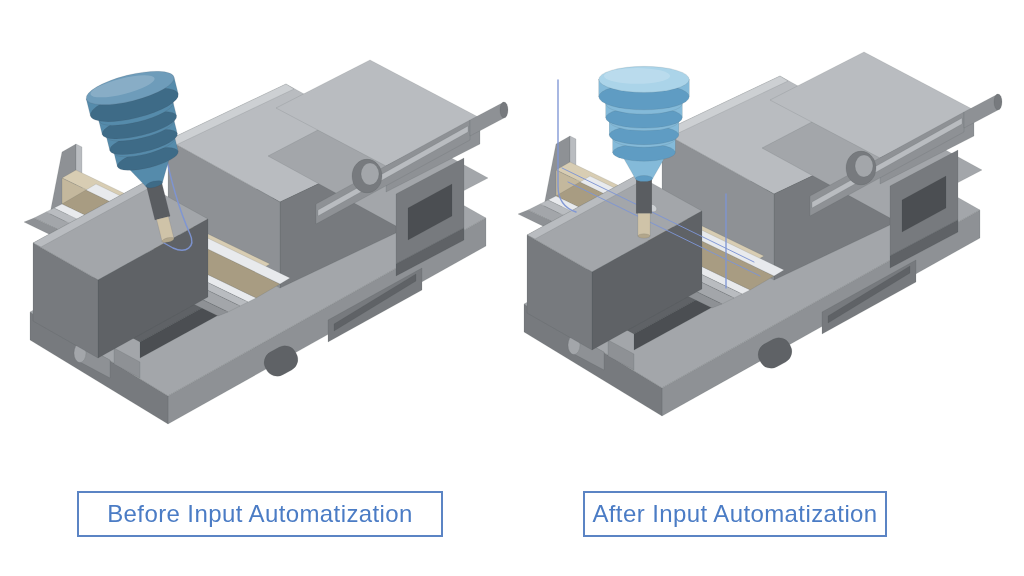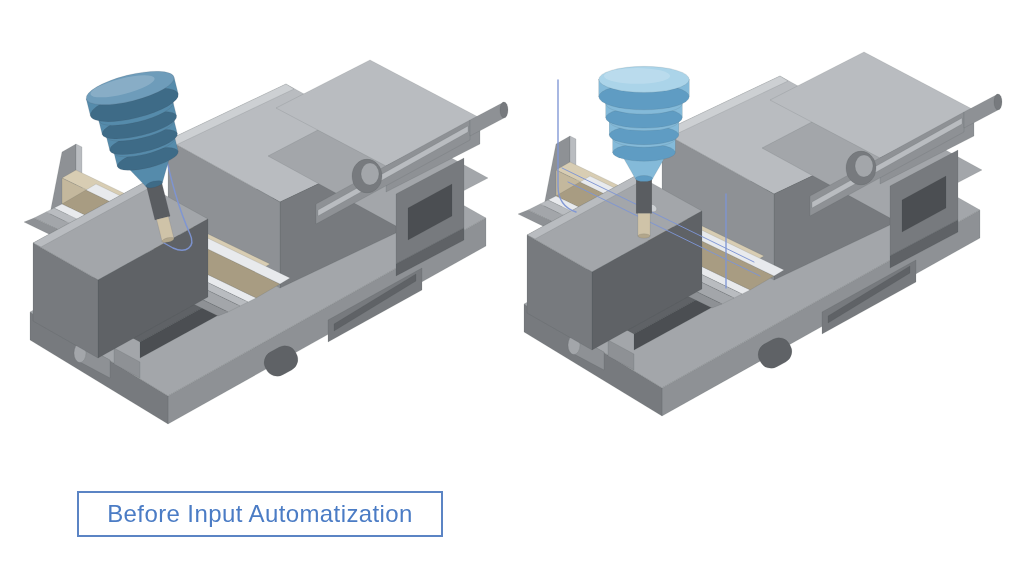--- a/index.html
+++ b/index.html
@@ -150,13 +150,16 @@
         <path class="tp" style="stroke-width:1" d="M56,142 L248,236"></path>
       </g>
       <ellipse class="g1" cx="140" cy="168" rx="5" ry="3.5" transform="rotate(26 140 168)"></ellipse>
       <use href="#tool" transform="translate(27.6,-16.3) scale(0.87)"></use>
     </svg>
   </div>
 
   <div class="label-box label-before">
     <span>Before Input Automatization</span>
   </div>
+  <div class="label-box label-after">
+    <span>After Input Automatization</span>
+  </div>
 </div>
 
 </body></html>

